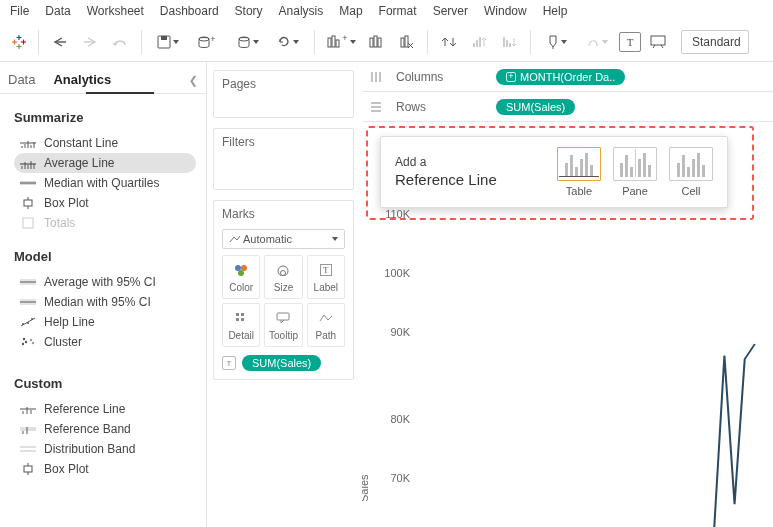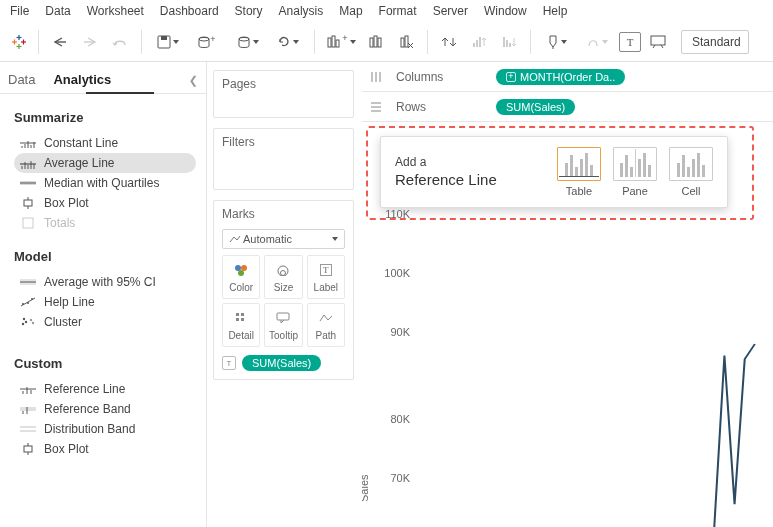--- a/index.html
+++ b/index.html
@@ -453,20 +453,29 @@
             <svg width="16" height="10">
               <rect x="0" y="2" width="16" height="6" fill="#e4e4e4"></rect>
               <line x1="0" y1="5" x2="16" y2="5" stroke="#555"></line>
             </svg>
           </span>
         <span>Average with 95% CI</span>
       </div>
       <div class="lp-item">
         <span class="lp-ico">
             <svg width="16" height="10">
+              <rect x="0" y="2" width="16" height="6" fill="#e4e4e4"></rect>
+              <line x1="0" y1="5" x2="16" y2="5" stroke="#555"></line>
+            </svg>
+          </span>
+        <span>Median with 95% CI</span>
+      </div>
+      <div class="lp-item">
+        <span class="lp-ico">
+            <svg width="16" height="10">
               <path d="M1 9 L15 1" stroke="#555"></path>
               <circle cx="3" cy="7" r="1" fill="#555"></circle>
               <circle cx="8" cy="6" r="1" fill="#555"></circle>
               <circle cx="12" cy="2" r="1" fill="#555"></circle>
             </svg>
           </span>
         <span>Help Line</span>
       </div>
       <div class="lp-item">
         <span class="lp-ico">

